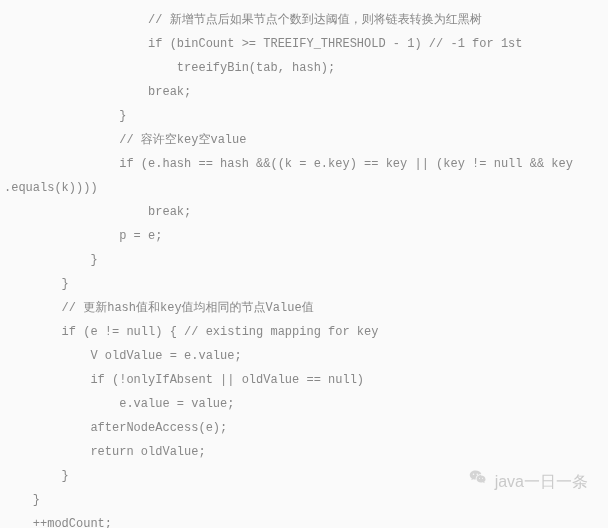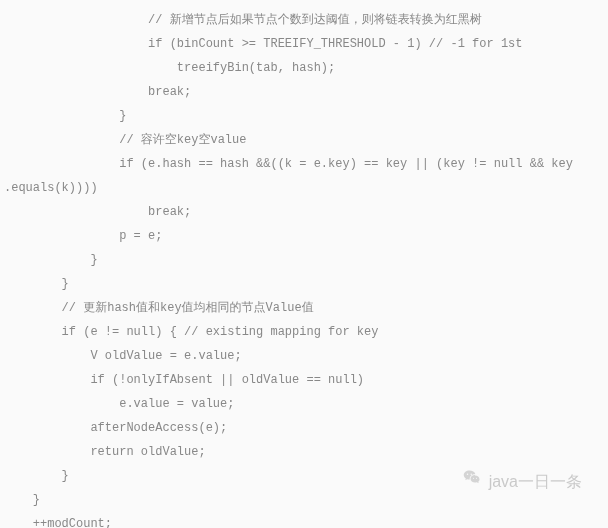--- a/index.html
+++ b/index.html
@@ -22,21 +22,21 @@
     pre {
       white-space: pre;
       font-family: inherit;
     }
     .code-line {
       display: block;
     }
     .watermark {
       position: absolute;
       bottom: 30px;
-      right: 26px;
+      right: 20px;
       display: flex;
       align-items: flex-end;
       gap: 6px;
       opacity: 0.6;
       color: #aaa;
       font-size: 16px;
       font-family: -apple-system, "Microsoft YaHei", sans-serif;
     }
     .watermark svg {
       width: 22px;

